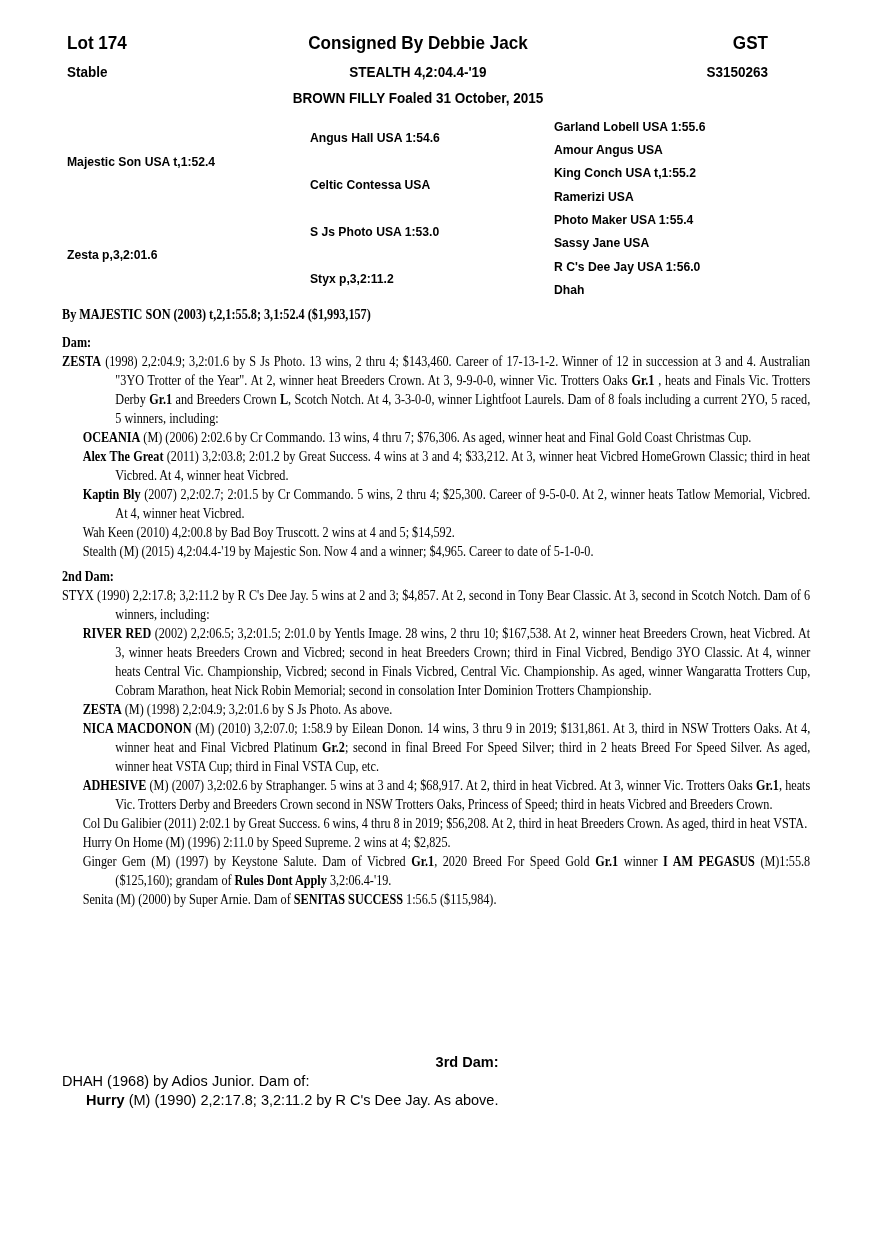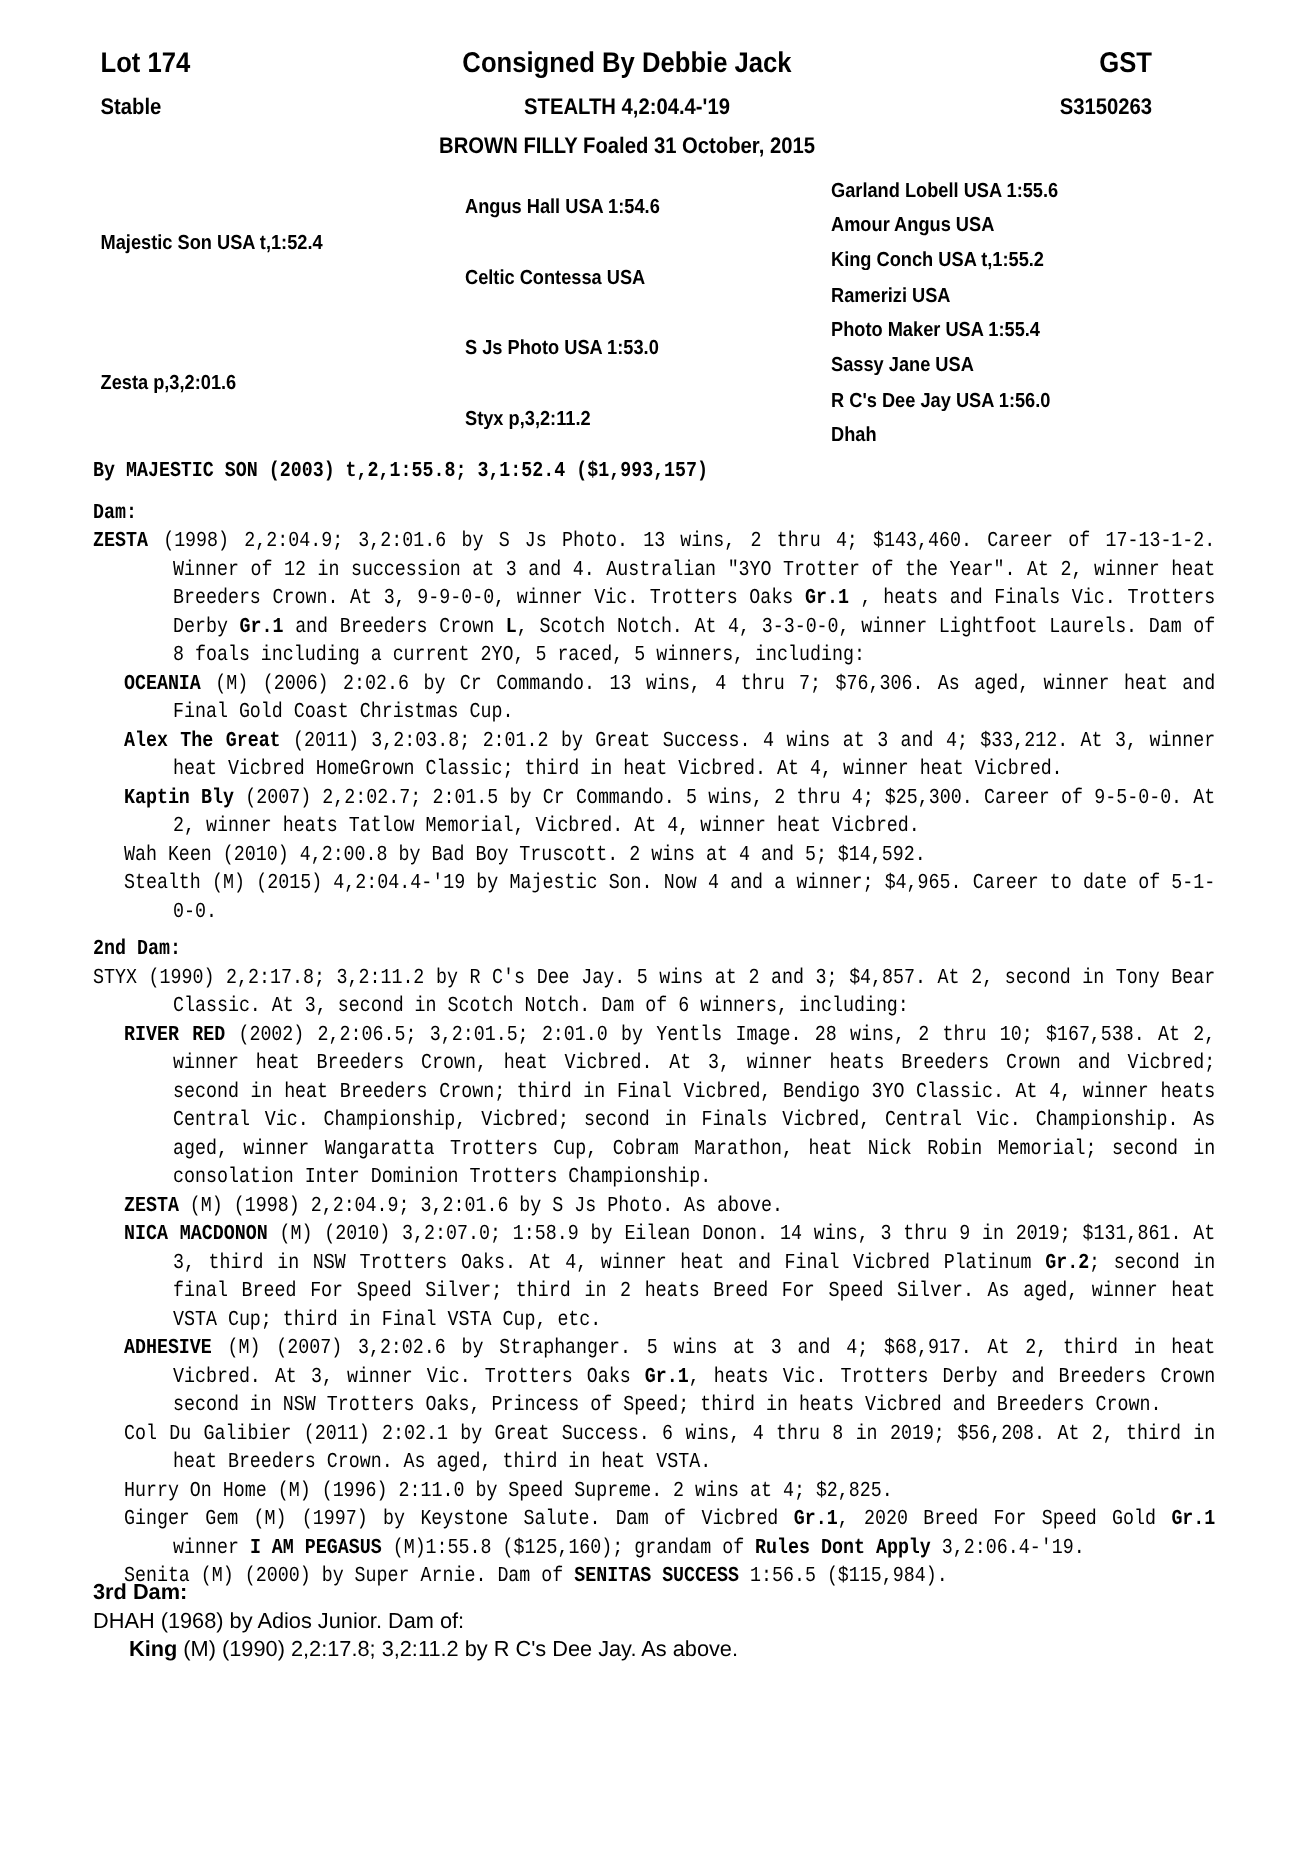--- a/index.html
+++ b/index.html
@@ -4,29 +4,29 @@
 <style>
   html, body { margin:0; padding:0; background:#ffffff; }
   body { width:877px; height:1240px; position:relative; overflow:hidden; color:#000; }
   .page { position:absolute; left:0; top:0; width:877px; height:1240px; }
   .abs { position:absolute; white-space:nowrap; }
   .hdr-big { font-family:"Liberation Sans", sans-serif; font-weight:bold; font-size:19px; transform:scaleX(0.9); transform-origin:left top; }
   .hdr-sm { font-family:"Liberation Sans", sans-serif; font-weight:bold; font-size:15px; transform:scaleX(0.9); transform-origin:left top; }
   .ped { font-family:"Liberation Sans", sans-serif; font-weight:bold; font-size:13.5px; transform:scaleX(0.9); transform-origin:left top; }
   .ctr { transform:translateX(-50%) scaleX(0.9); transform-origin:center top; }
   .rgt { transform:translateX(-100%) scaleX(0.9); transform-origin:right top; }
-  .body-text { position:absolute; left:62px; width:748px; font-family:Liberation Mono, monospace; font-size:14.2px; line-height:19px; }
+  .body-text { position:absolute; left:62px; width:748px; font-family:Liberation Serif, serif; font-size:14.2px; line-height:19px; }
   .body-inner { transform:scaleX(0.86); transform-origin:left top; width:870px; }
   .sect { font-weight:bold; margin-top:4px; }
   .entry { text-align:justify; text-align-last:left; padding-left:62px; text-indent:-62px; margin:0; }
   .entry.l2 { padding-left:62px; text-indent:-38px; }
   .entry.l1 { padding-left:62px; text-indent:-62px; }
   b { font-weight:bold; }
   .wide { font-family:"Liberation Sans", sans-serif; font-size:14.5px; line-height:19px; }
-  .wide-sect { font-weight:bold; }
+  .wide-sect { font-weight:bold;text-align:right; }
 </style>
 </head>
 <body>
 
 <div class="page">
 
   <div class="abs hdr-big" style="left:67px;top:32px;">Lot 174</div>
   <div class="abs hdr-big ctr" style="left:418px;top:32px;">Consigned By Debbie Jack</div>
   <div class="abs hdr-big rgt" style="left:768px;top:32px;">GST</div>
 
@@ -77,16 +77,16 @@
       <p class="entry l2">Col Du Galibier (2011) 2:02.1 by Great Success. 6 wins, 4 thru 8 in 2019; $56,208. At 2, third in heat Breeders Crown. As aged, third in heat VSTA.</p>
       <p class="entry l2">Hurry On Home (M) (1996) 2:11.0 by Speed Supreme. 2 wins at 4; $2,825.</p>
       <p class="entry l2"><span>Ginger Gem (M) (1997) by Keystone Salute. Dam of Vicbred </span><b>Gr.1</b><span>, 2020 Breed For Speed Gold </span><b>Gr.1</b><span> winner </span><b>I AM PEGASUS</b><span> (M)1:55.8 ($125,160); grandam of </span><b>Rules Dont Apply</b><span> 3,2:06.4-'19.</span></p>
       <p class="entry l2"><span>Senita (M) (2000) by Super Arnie. Dam of </span><b>SENITAS SUCCESS</b><span> 1:56.5 ($115,984).</span></p>
     </div>
   </div>
 
   <div class="abs wide" style="left:62px;top:1053px;">
     <div class="wide-sect">3rd Dam:</div>
     <div>DHAH (1968) by Adios Junior. Dam of:</div>
-    <div style="padding-left:24px;"><b>King</b><span> (M) (1990) 2,2:17.8; 3,2:11.2 by R C's Dee Jay. As above.</span></div>
+    <div style="padding-left:24px;"><b>Hurry</b><span> (M) (1990) 2,2:17.8; 3,2:11.2 by R C's Dee Jay. As above.</span></div>
   </div>
 
 </div>
 
 </body></html>

